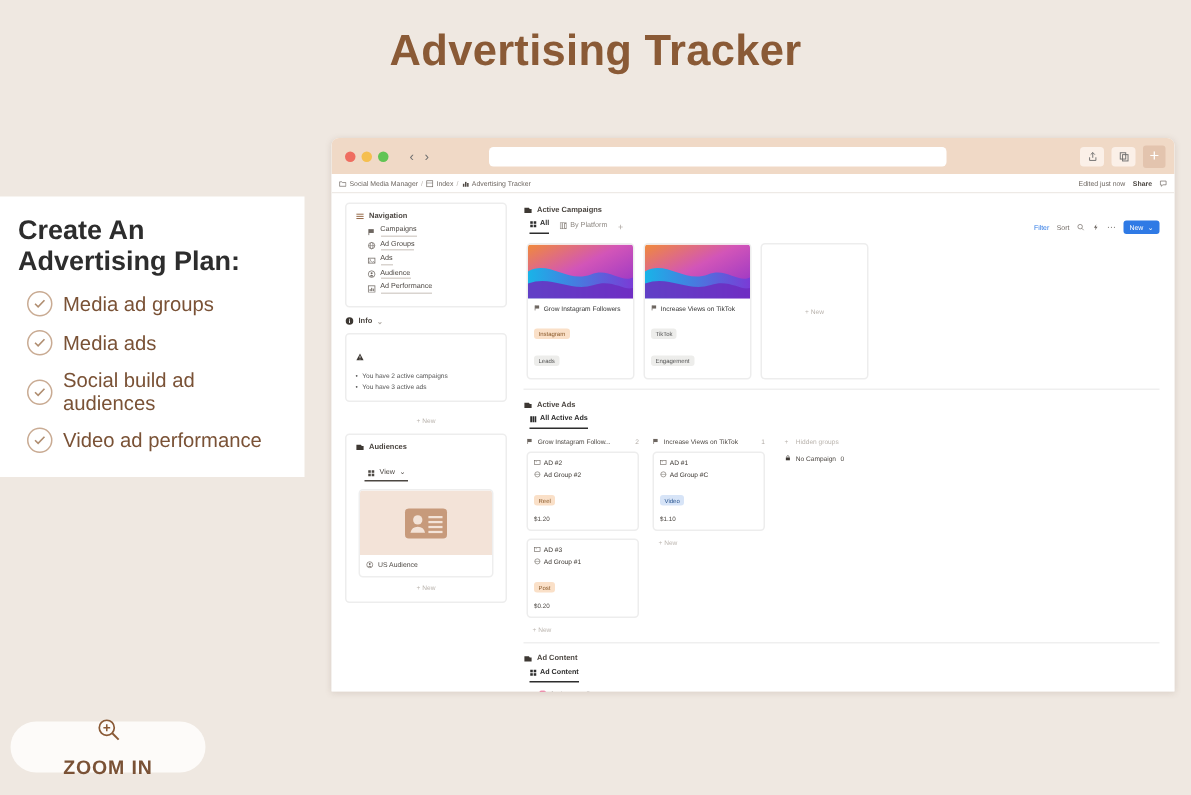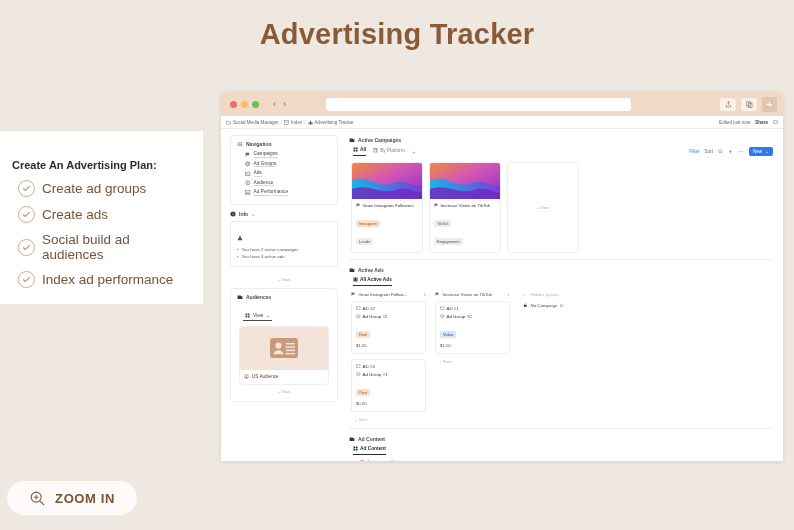--- a/index.html
+++ b/index.html
@@ -13,35 +13,35 @@
   .page-title{
     position:absolute;left:0;top:18px;width:794px;text-align:center;
     font-size:29px;font-weight:bold;color:#8a5a36;letter-spacing:.2px;
   }
   
   .feature-card{
     position:absolute;left:0;top:131px;width:203px;
     background:#ffffff;padding:12px 10px 14px 12px;box-sizing:border-box;
   }
   .feature-title{
-    font-size:11px;font-weight:bold;color:#2d2d2d;margin-bottom:9px;margin-top:16px;
+    font-size:18px;font-weight:bold;color:#2d2d2d;margin-bottom:9px;
   }
   .feature-item{display:flex;align-items:center;margin:0 0 9px 6px;}
   .check-circle{
     width:15px;height:15px;border:1.3px solid #c9ab93;border-radius:50%;
     display:flex;align-items:center;justify-content:center;flex:0 0 auto;
     margin-right:7px;
   }
   .check-circle svg{display:block;}
   .feature-label{font-size:13.5px;color:#7a5236;}
   
   .zoom-pill{
     position:absolute;left:7px;top:481px;height:34px;width:130px;
     background:#fdfbf9;border-radius:18px;display:flex;align-items:center;
-    justify-content:center;gap:9px;
+    justify-content:center;gap:9px;flex-direction:column;
   }
   .zoom-pill .zlabel{font-size:13px;font-weight:bold;color:#7a5236;letter-spacing:.6px;}
   
   .browser{
     position:absolute;left:221px;top:92px;width:562px;height:369px;
     background:#ffffff;border-radius:5px 5px 0 0;overflow:hidden;
     box-shadow:0 1px 4px rgba(120,95,75,.18);
   }
   .chrome{
     height:24px;background:#f0d9c6;display:flex;align-items:center;
@@ -164,45 +164,45 @@
 
 <div class="feature-card">
   <div class="feature-title">Create An Advertising Plan:</div>
 
   <div class="feature-item">
     <span class="check-circle">
       <svg width="9" height="9" viewBox="0 0 10 10">
           <polyline points="1.5,5 3.8,7.3 8.5,2.4" fill="none" stroke="#b08e71" stroke-width="1.2"></polyline>
         </svg>
     </span>
-    <span class="feature-label">Create ad groups</span>
+    <span class="feature-label">Media ad groups</span>
   </div>
   <div class="feature-item">
     <span class="check-circle">
       <svg width="9" height="9" viewBox="0 0 10 10">
           <polyline points="1.5,5 3.8,7.3 8.5,2.4" fill="none" stroke="#b08e71" stroke-width="1.2"></polyline>
         </svg>
     </span>
-    <span class="feature-label">Create ads</span>
+    <span class="feature-label">Media ads</span>
   </div>
   <div class="feature-item">
     <span class="check-circle">
       <svg width="9" height="9" viewBox="0 0 10 10">
           <polyline points="1.5,5 3.8,7.3 8.5,2.4" fill="none" stroke="#b08e71" stroke-width="1.2"></polyline>
         </svg>
     </span>
     <span class="feature-label">Social build ad audiences</span>
   </div>
   <div class="feature-item" style="margin-bottom:2px;">
     <span class="check-circle">
       <svg width="9" height="9" viewBox="0 0 10 10">
           <polyline points="1.5,5 3.8,7.3 8.5,2.4" fill="none" stroke="#b08e71" stroke-width="1.2"></polyline>
         </svg>
     </span>
-    <span class="feature-label">Index ad performance</span>
+    <span class="feature-label">Video ad performance</span>
   </div>
 </div>
 
 <div class="zoom-pill">
   <span class="ico">
     <svg width="17" height="17" viewBox="0 0 18 18">
       <circle cx="7.6" cy="7.6" r="5.3" fill="none" stroke="#8a5a36" stroke-width="1.2"></circle>
       <line x1="11.5" y1="11.5" x2="16" y2="16" stroke="#8a5a36" stroke-width="1.4"></line>
       <line x1="5.2" y1="7.6" x2="10" y2="7.6" stroke="#8a5a36" stroke-width="1.1"></line>
       <line x1="7.6" y1="5.2" x2="7.6" y2="10" stroke="#8a5a36" stroke-width="1.1"></line>

